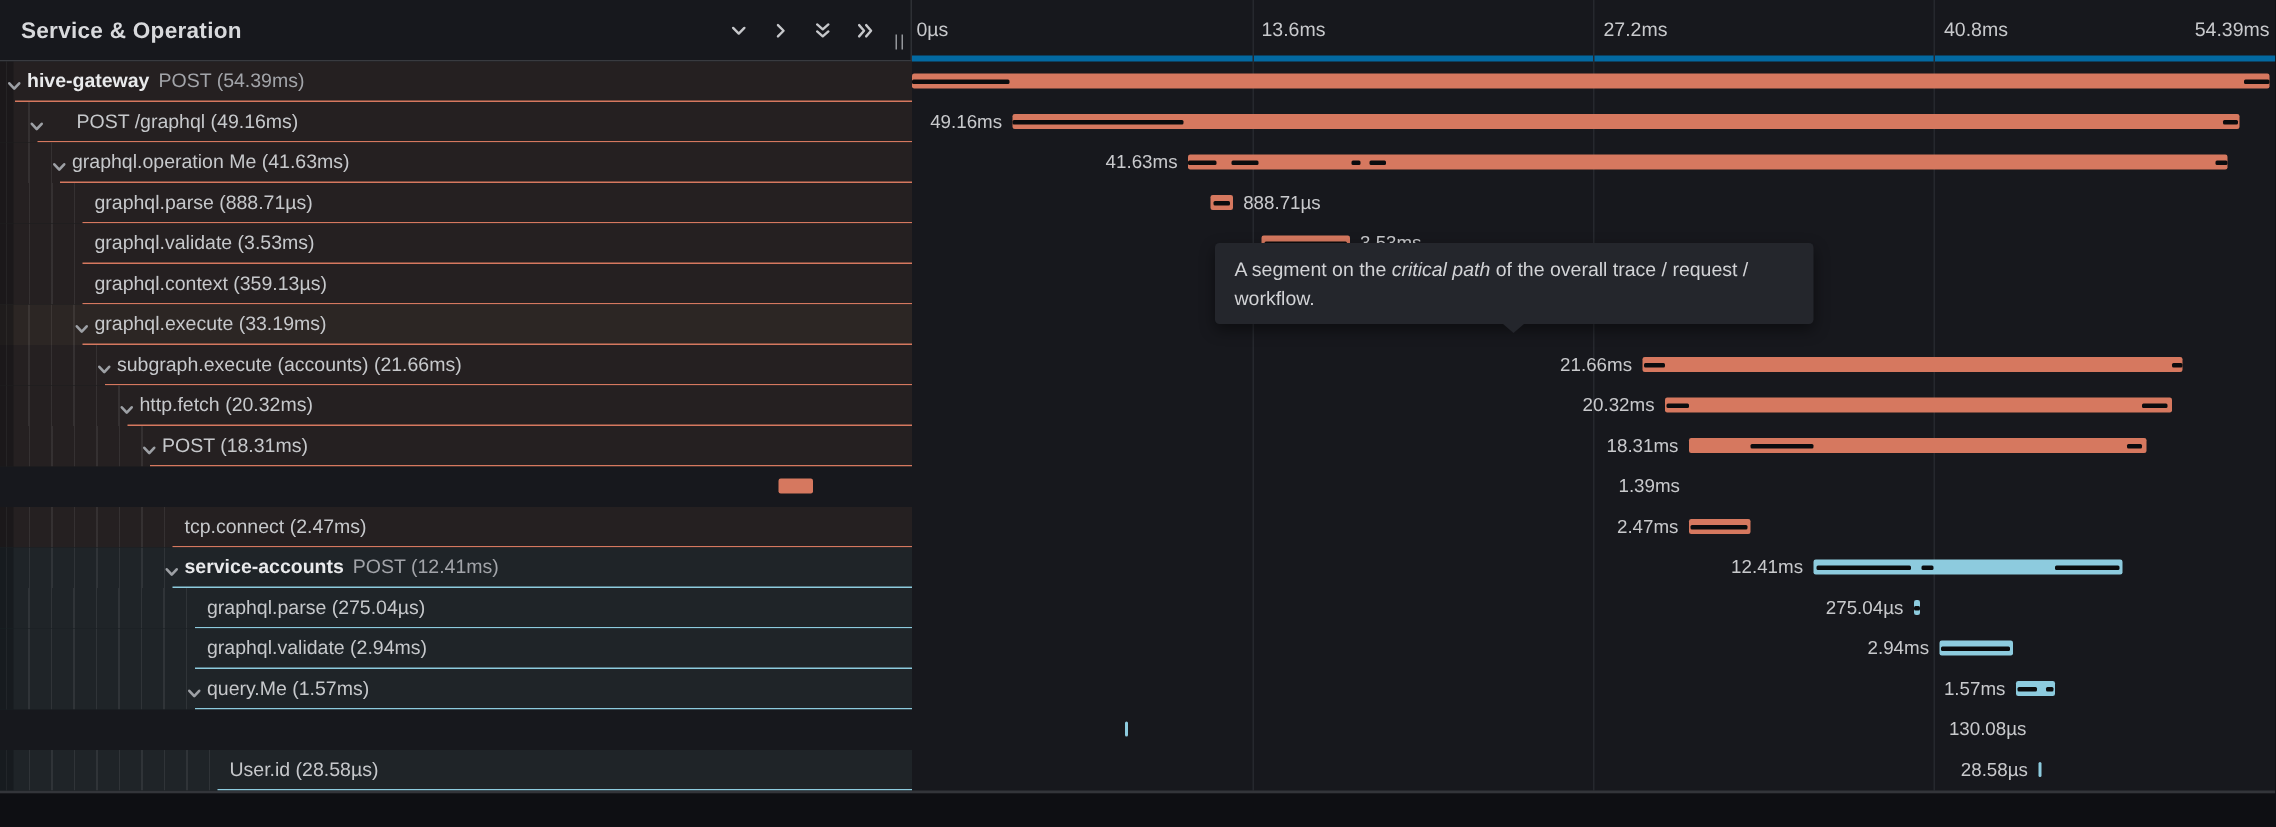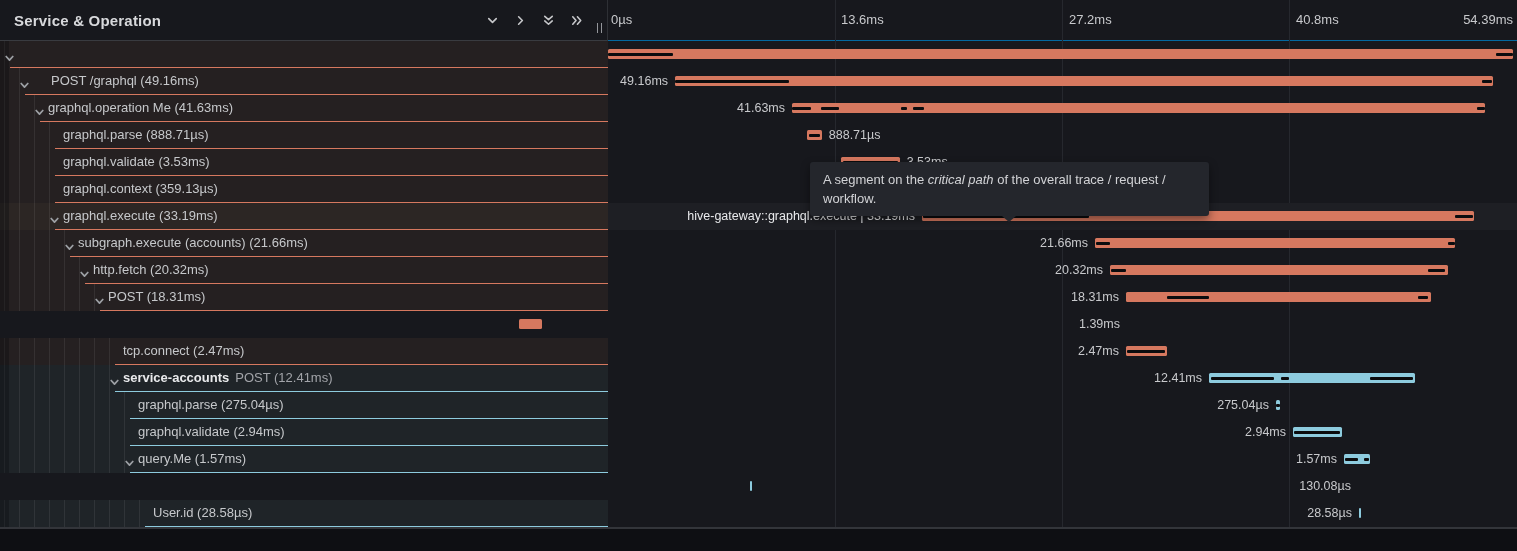--- a/index.html
+++ b/index.html
@@ -16,21 +16,21 @@
     background:#17181d; border-bottom:1px solid #393b40;
     display:flex; align-items:center;
   }
   .hdr-title { flex:1; padding-left:14px; font-size:15px; font-weight:600; color:#d8d9dc; letter-spacing:.2px; }
   .hdr-icons { display:flex; align-items:center; gap:12px; padding-right:24px; }
   .icon-btn { width:16px; height:16px; display:flex; align-items:center; justify-content:center; cursor:pointer; }
   .icon-btn svg { stroke:#c6c7ca; fill:none; stroke-width:1.7; stroke-linecap:round; stroke-linejoin:round; }
 
   .axis {
     position:absolute; top:0; left:608px; width:909px; height:41px;
-    background:#17181d; border-bottom:1px solid #0369a1;text-decoration:underline;
+    background:#17181d; border-bottom:4px solid #0369a1;text-decoration:underline;
   }
   .axis .tick { position:absolute; top:0; line-height:40px; font-size:13px; color:#c8c9cc; white-space:nowrap; }
   .gridline { position:absolute; width:1px; background:#26282e; }
   .axis .gridline { top:0; height:41px; }
   .panel-divider { position:absolute; left:607px; top:0; width:1px; height:41px; background:#2e3035; }
   .resize-handle {
     position:absolute; left:597px; top:23px; width:5px; height:10px;
     border-left:1px solid #94969b; border-right:1px solid #94969b; cursor:col-resize;
   }
 
@@ -134,20 +134,21 @@
     <div class="gridline" style="left:835px"></div>
     <div class="gridline" style="left:1062px"></div>
     <div class="gridline" style="left:1289px"></div>
   <div class="row svc-hive">
         <div class="cell-left">
           <div class="guides" style="width: 2px;"></div>
           <div class="gutter"></div>
           <span class="chev" style="left: 4px;"><svg width="11" height="11" viewBox="0 0 10 10">
               <path d="M2 3.2 L5 6.4 L8 3.2"></path>
             </svg></span>
+          <span class="name" style="left: 18px;"><span class="svc">hive-gateway</span><span class="svc-rest">POST (54.39ms)</span></span>
           <div class="underline" style="left: 10px;"></div>
         </div>
         <div class="cell-right">
           <div class="bar hive" style="left: 0px; width: 905px;"></div>
           <div class="crit" style="left: 0px; width: 64.8924px;"></div>
           <div class="crit" style="left: 887.695px; width: 17.3047px;"></div>
         </div>
       </div>
       <div class="row svc-hive">
         <div class="cell-left">
@@ -228,26 +229,20 @@
       <div class="row svc-hive hovered">
         <div class="cell-left">
           <div class="guides" style="width: 47px;"></div>
           <div class="gutter"></div>
           <span class="chev" style="left: 49px;"><svg width="11" height="11" viewBox="0 0 10 10">
               <path d="M2 3.2 L5 6.4 L8 3.2"></path>
             </svg></span>
           <span class="name" style="left: 63px;">graphql.execute (33.19ms)</span>
           <div class="underline" style="left: 55px;"></div>
         </div>
-        <div class="cell-right">
-          <div class="bar hive" style="left: 313.98px; width: 552.251px;"></div>
-          <div class="crit" style="left: 315.311px; width: 165.559px;"></div>
-          <div class="crit" style="left: 847.262px; width: 17.9702px;"></div>
-          <span class="blabel" style="right: 602.02px;">hive-gateway::graphql.execute | 33.19ms</span>
-        </div>
       </div>
       <div class="row svc-hive">
         <div class="cell-left">
           <div class="guides" style="width: 62px;"></div>
           <div class="gutter"></div>
           <span class="chev" style="left: 64px;"><svg width="11" height="11" viewBox="0 0 10 10">
               <path d="M2 3.2 L5 6.4 L8 3.2"></path>
             </svg></span>
           <span class="name" style="left: 78px;">subgraph.execute (accounts) (21.66ms)</span>
           <div class="underline" style="left: 70px;"></div>

